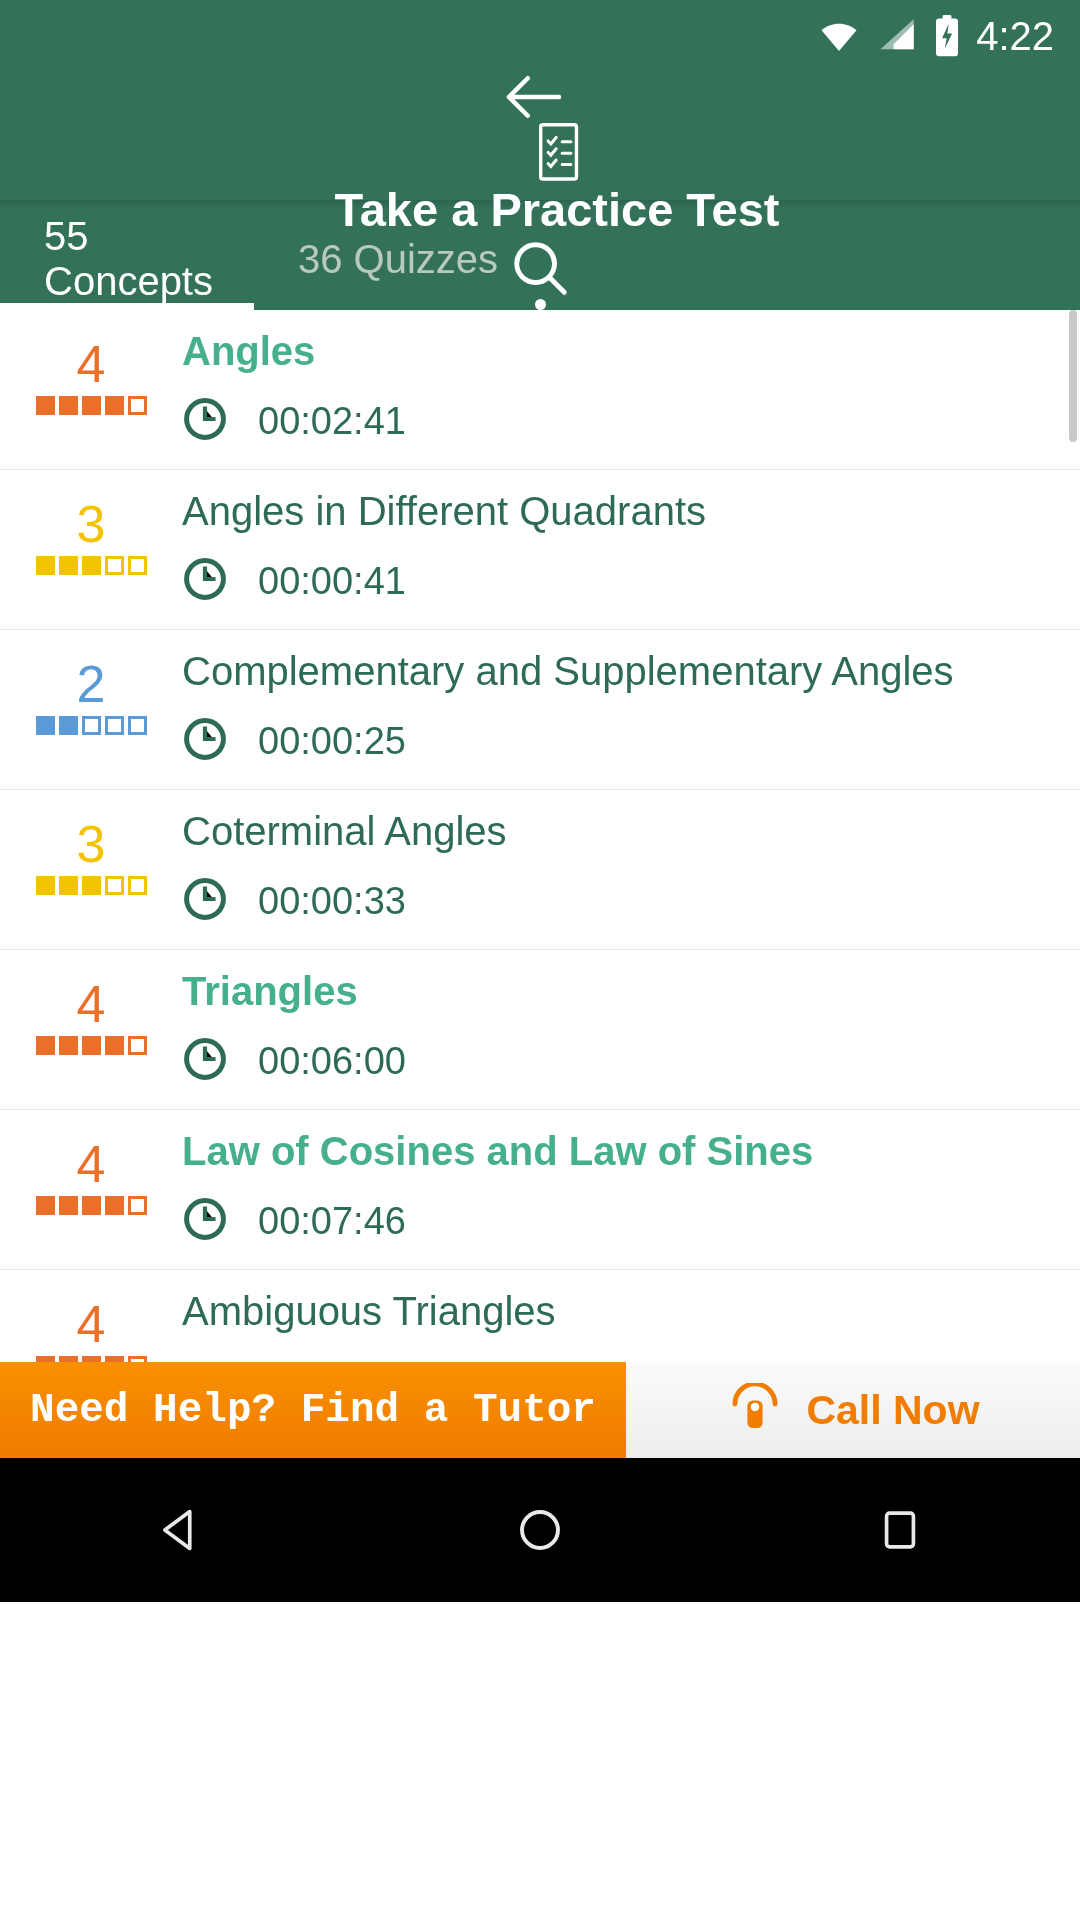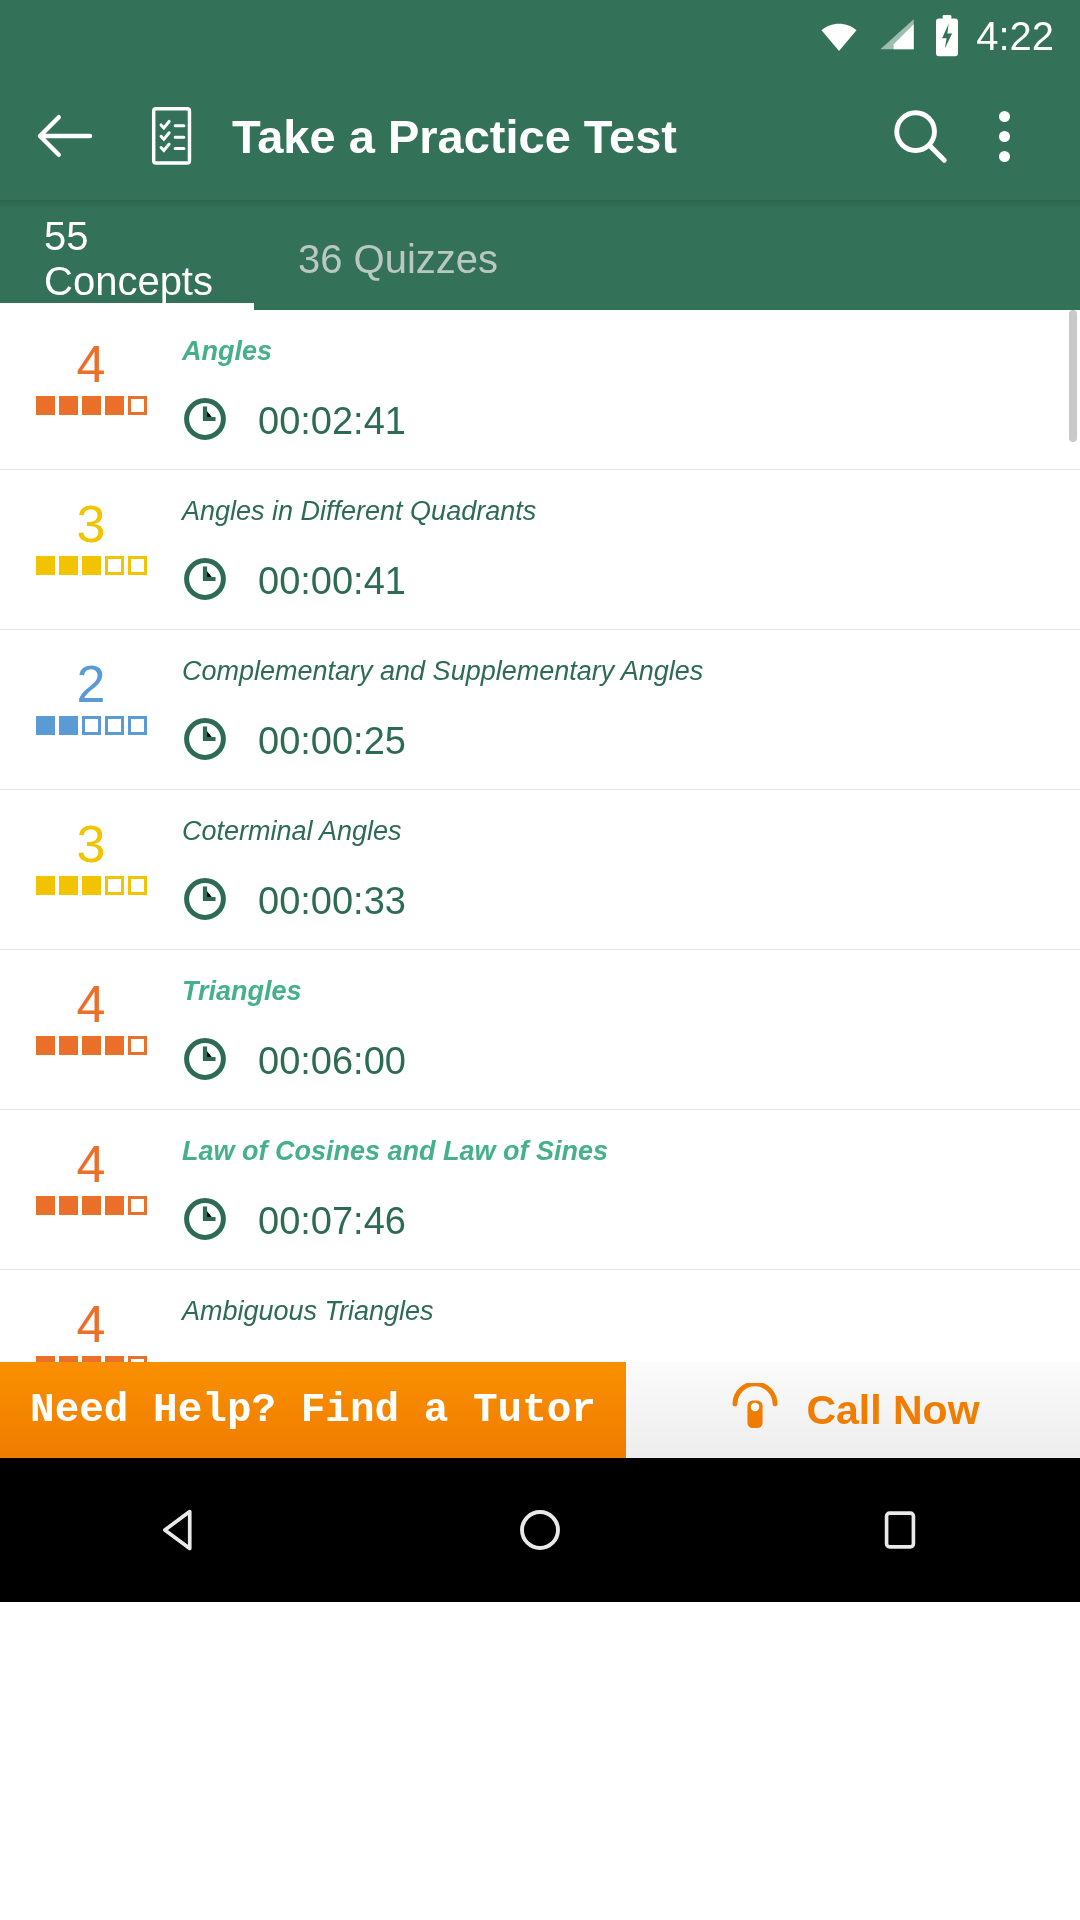--- a/index.html
+++ b/index.html
@@ -16,21 +16,21 @@
     height:72px; background:#337158;
     display:flex; align-items:center; justify-content:flex-end;
     padding:0 26px 0 0; gap:14px;
   }
   .statusbar .si { display:flex; align-items:center; }
   .clock-text { color:#ffffff; font-size:40px; letter-spacing:0px; }
 
   
   .appbar {
     height:128px; background:#337158;
-    display:flex; align-items:center; padding:0 34px;
+    display:flex; align-items:center; padding:0 34px;flex-direction:column;
   }
   .appbar .back { width:74px; display:flex; align-items:center; justify-content:flex-start; }
   .appbar .doc-icon { margin-left:42px; display:flex; align-items:center; }
   .appbar .title {
     color:#ffffff; font-size:47px; font-weight:bold; margin-left:34px;
     white-space:nowrap; flex:1;
   }
   .appbar .action { width:84px; display:flex; align-items:center; justify-content:center; }
   .kebab { display:flex; flex-direction:column; gap:9px; align-items:center; }
   .kebab i { width:11px; height:11px; border-radius:50%; background:#fff; display:block; }
@@ -61,21 +61,21 @@
   }
   .rating {
     width:182px; flex:0 0 182px;
     display:flex; flex-direction:column; align-items:center; padding-top:10px;
   }
   .rating .num { font-size:52px; line-height:52px; }
   .squares { display:flex; gap:4px; margin-top:6px; }
   .squares span { width:19px; height:19px; display:block; }
 
   .rowmain { flex:1; padding-right:24px; }
-  .rowtitle { font-size:27px; line-height:46px;font-style:italic; }
+  .rowtitle { font-size:40px; line-height:46px; }
   .rowtitle.hl { color:#45b08a; font-weight:bold; }
   .rowtitle.normal { color:#2e6b54; }
   .timeline { display:flex; align-items:center; gap:30px; margin-top:22px; }
   .timetext { font-size:38px; color:#2e6b54; }
 
   
   .scrollthumb {
     position:absolute; right:3px; top:0; width:8px; height:132px;
     background:#c9c9c9; border-radius:4px;
   }

